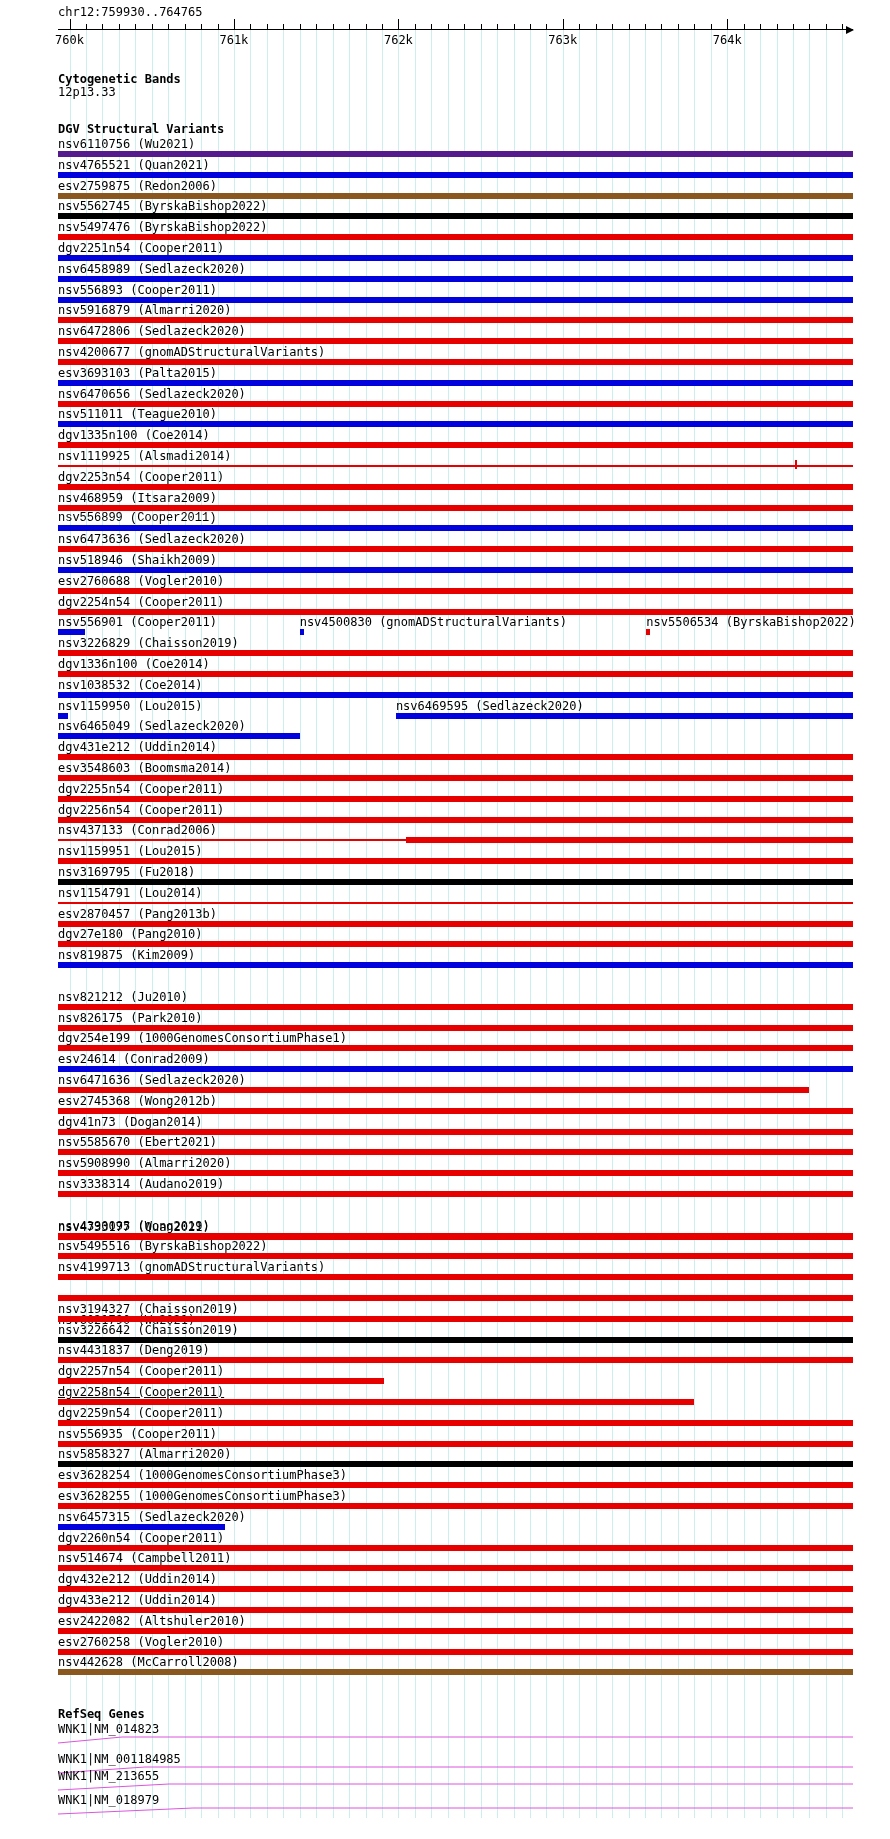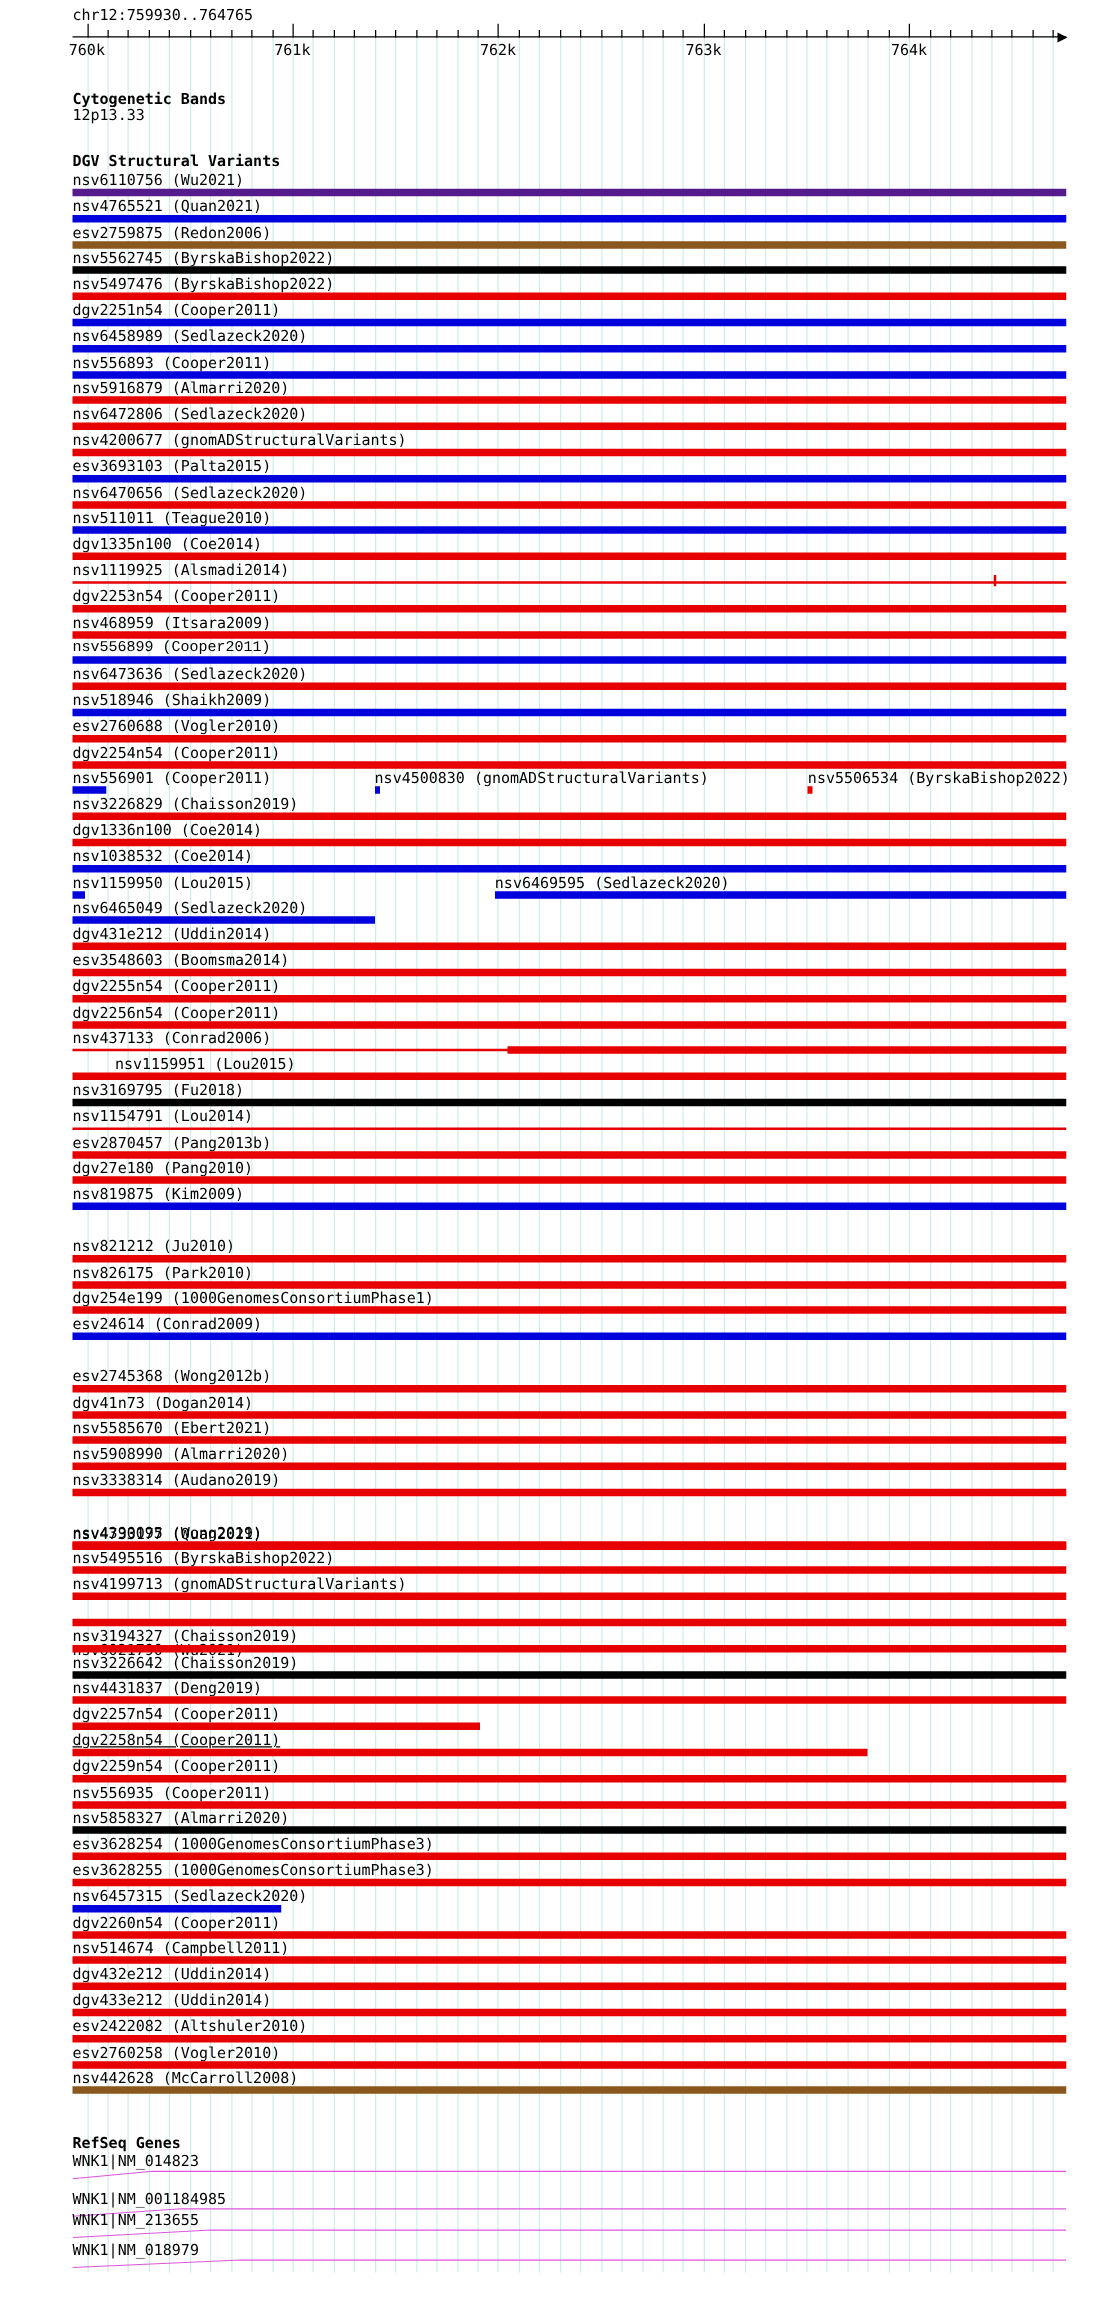--- a/index.html
+++ b/index.html
@@ -287,21 +287,21 @@
     <div class="vrow" style="top: 665.6px;">
       <span class="vlabel" style="left: 0%;">dgv2256n54 (Cooper2011)</span>
       <div class="vbox" style="left: 0%; width: 100%; min-width: 3px; background: rgb(230, 0, 0);"></div>
     </div>
     <div class="vrow" style="top: 686.4px;">
       <span class="vlabel" style="left: 0%;">nsv437133 (Conrad2006)</span>
       <div class="vline" style="left: 0%; width: 100%; background: rgb(230, 0, 0);"></div>
       <div class="vbox" style="left: 43.8%; width: 56.2%; min-width: 3px; background: rgb(230, 0, 0);"></div>
     </div>
     <div class="vrow" style="top: 707.2px;">
-      <span class="vlabel" style="left: 0%; margin-left: 34px;">nsv1159951 (Lou2015)</span>
+      <span class="vlabel" style="left: 0%;">nsv1159951 (Lou2015)</span>
       <div class="vbox" style="left: 0%; width: 100%; min-width: 3px; background: rgb(230, 0, 0);"></div>
     </div>
     <div class="vrow" style="top: 728px;">
       <span class="vlabel" style="left: 0%;">nsv3169795 (Fu2018)</span>
       <div class="vbox" style="left: 0%; width: 100%; min-width: 3px; background: rgb(0, 0, 0);"></div>
     </div>
     <div class="vrow" style="top: 748.8px;">
       <span class="vlabel" style="left: 0%;">nsv1154791 (Lou2014)</span>
       <div class="vline" style="left: 0%; width: 100%; background: rgb(230, 0, 0);"></div>
     </div>
@@ -325,20 +325,24 @@
       <span class="vlabel" style="left: 0%;">nsv826175 (Park2010)</span>
       <div class="vbox" style="left: 0%; width: 100%; min-width: 3px; background: rgb(230, 0, 0);"></div>
     </div>
     <div class="vrow" style="top: 894.4px;">
       <span class="vlabel" style="left: 0%;">dgv254e199 (1000GenomesConsortiumPhase1)</span>
       <div class="vbox" style="left: 0%; width: 100%; min-width: 3px; background: rgb(230, 0, 0);"></div>
     </div>
     <div class="vrow" style="top: 915.2px;">
       <span class="vlabel" style="left: 0%;">esv24614 (Conrad2009)</span>
       <div class="vbox" style="left: 0%; width: 100%; min-width: 3px; background: rgb(2, 2, 221);"></div>
+    </div>
+    <div class="vrow" style="top: 936px;">
+      <span class="vlabel" style="left: 0%;">nsv6471636 (Sedlazeck2020)</span>
+      <div class="vbox" style="left: 0%; width: 94.5%; min-width: 3px; background: rgb(230, 0, 0);"></div>
     </div>
     <div class="vrow" style="top: 956.8px;">
       <span class="vlabel" style="left: 0%;">esv2745368 (Wong2012b)</span>
       <div class="vbox" style="left: 0%; width: 100%; min-width: 3px; background: rgb(230, 0, 0);"></div>
     </div>
     <div class="vrow" style="top: 977.6px;">
       <span class="vlabel" style="left: 0%;">dgv41n73 (Dogan2014)</span>
       <div class="vbox" style="left: 0%; width: 100%; min-width: 3px; background: rgb(230, 0, 0);"></div>
     </div>
     <div class="vrow" style="top: 998.4px; text-align: right;">

